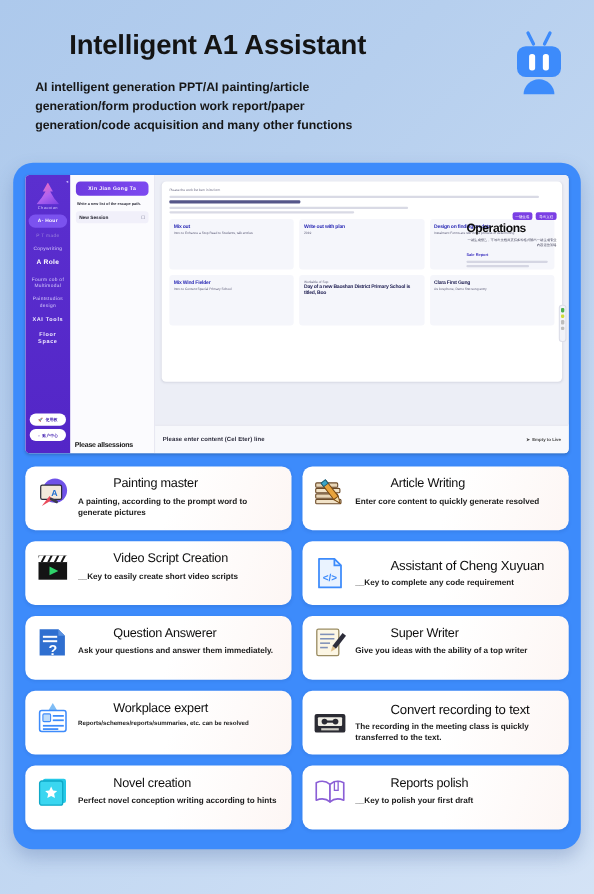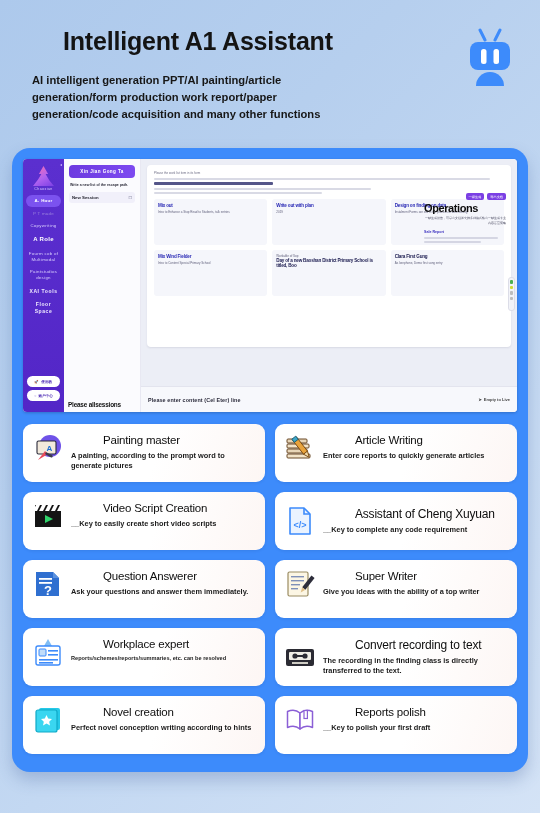--- a/index.html
+++ b/index.html
@@ -297,21 +297,21 @@
           <rect x="2" y="21" width="23" height="4" rx="1" fill="#f2e3c8" stroke="#6b4a28" stroke-width="1"></rect>
           <g transform="rotate(-38 18 14)">
             <rect x="14" y="2" width="5" height="18" fill="#e8a33c" stroke="#7a4a12" stroke-width=".9"></rect>
             <polygon points="14,20 19,20 16.5,26" fill="#f0d9a8" stroke="#7a4a12" stroke-width=".9"></polygon>
             <rect x="14" y="1" width="5" height="4" fill="#3aa6c9" stroke="#1d5f78" stroke-width=".9"></rect>
           </g>
         </svg>
       </div>
       <div class="card-txt">
         <div class="card-h">Article Writing</div>
-        <div class="card-p">Enter core reports to quickly generate articles</div>
+        <div class="card-p">Enter core content to quickly generate resolved</div>
       </div>
     </div>
 
     <div class="card">
       <div class="card-ico">
         <svg viewBox="0 0 30 30" width="30" height="30">
           <rect x="2" y="10" width="26" height="16" fill="#141414"></rect>
           <rect x="2" y="4" width="26" height="6" fill="#141414"></rect>
           <g fill="#ffffff">
             <polygon points="3,4 7,4 4,10 0,10"></polygon>
@@ -407,21 +407,21 @@
           <rect x="1" y="7" width="28" height="17" rx="2" fill="#2b2b33"></rect>
           <rect x="4" y="10" width="22" height="8" rx="1" fill="#f0eee6"></rect>
           <circle cx="10" cy="14" r="2.6" fill="#2b2b33"></circle>
           <circle cx="20" cy="14" r="2.6" fill="#2b2b33"></circle>
           <rect x="12" y="13" width="6" height="2" fill="#2b2b33"></rect>
           <rect x="7" y="20" width="16" height="2" fill="#cfcdc4"></rect>
         </svg>
       </div>
       <div class="card-txt">
         <div class="card-h sm">Convert recording to text</div>
-        <div class="card-p">The recording in the finding class is directly transferred to the text.</div>
+        <div class="card-p">The recording in the meeting class is quickly transferred to the text.</div>
       </div>
     </div>
 
     <div class="card">
       <div class="card-ico">
         <svg viewBox="0 0 30 30" width="30" height="30">
           <rect x="6" y="3" width="21" height="22" rx="2" fill="#25c9e8"></rect>
           <rect x="3" y="5" width="21" height="22" rx="2" fill="#3ad6f0" stroke="#0fa9c7" stroke-width="1.2"></rect>
           <polygon points="13.5,10 15.2,13.6 19,14 16.2,16.7 17,20.5 13.5,18.6 10,20.5 10.8,16.7 8,14 11.8,13.6" fill="#ffffff"></polygon>
         </svg>

